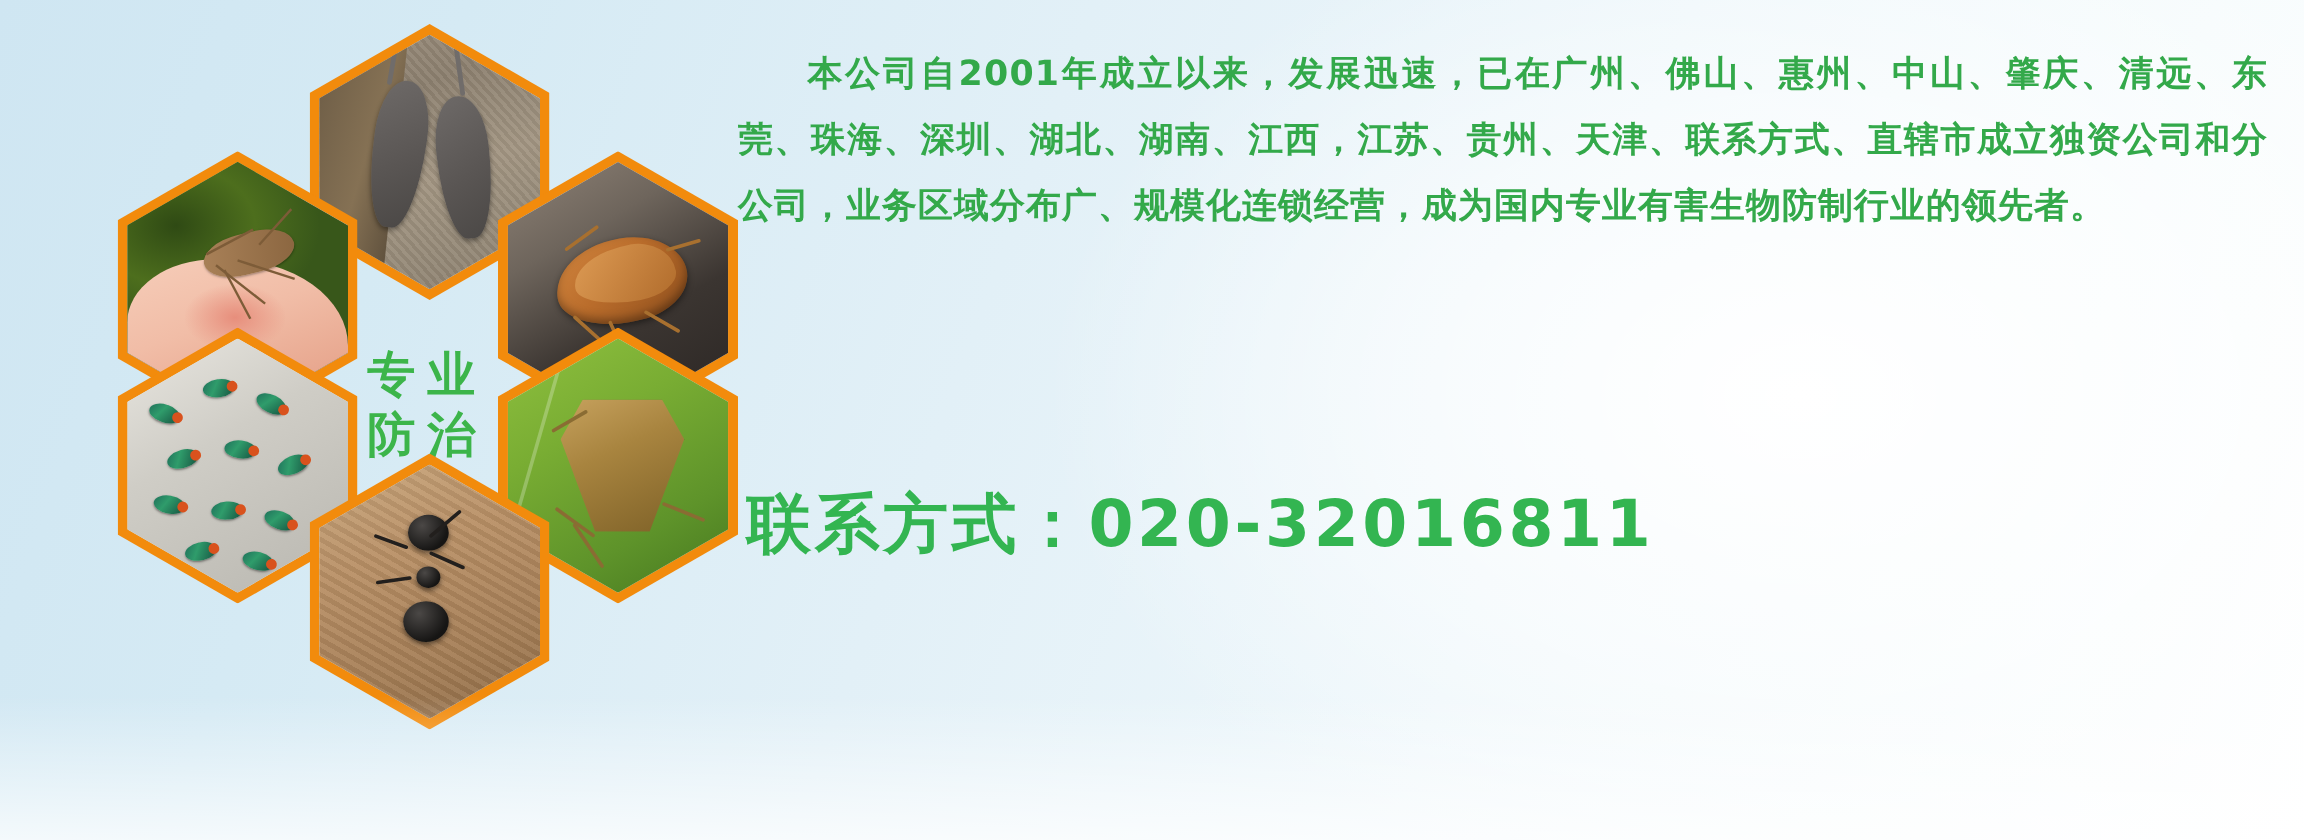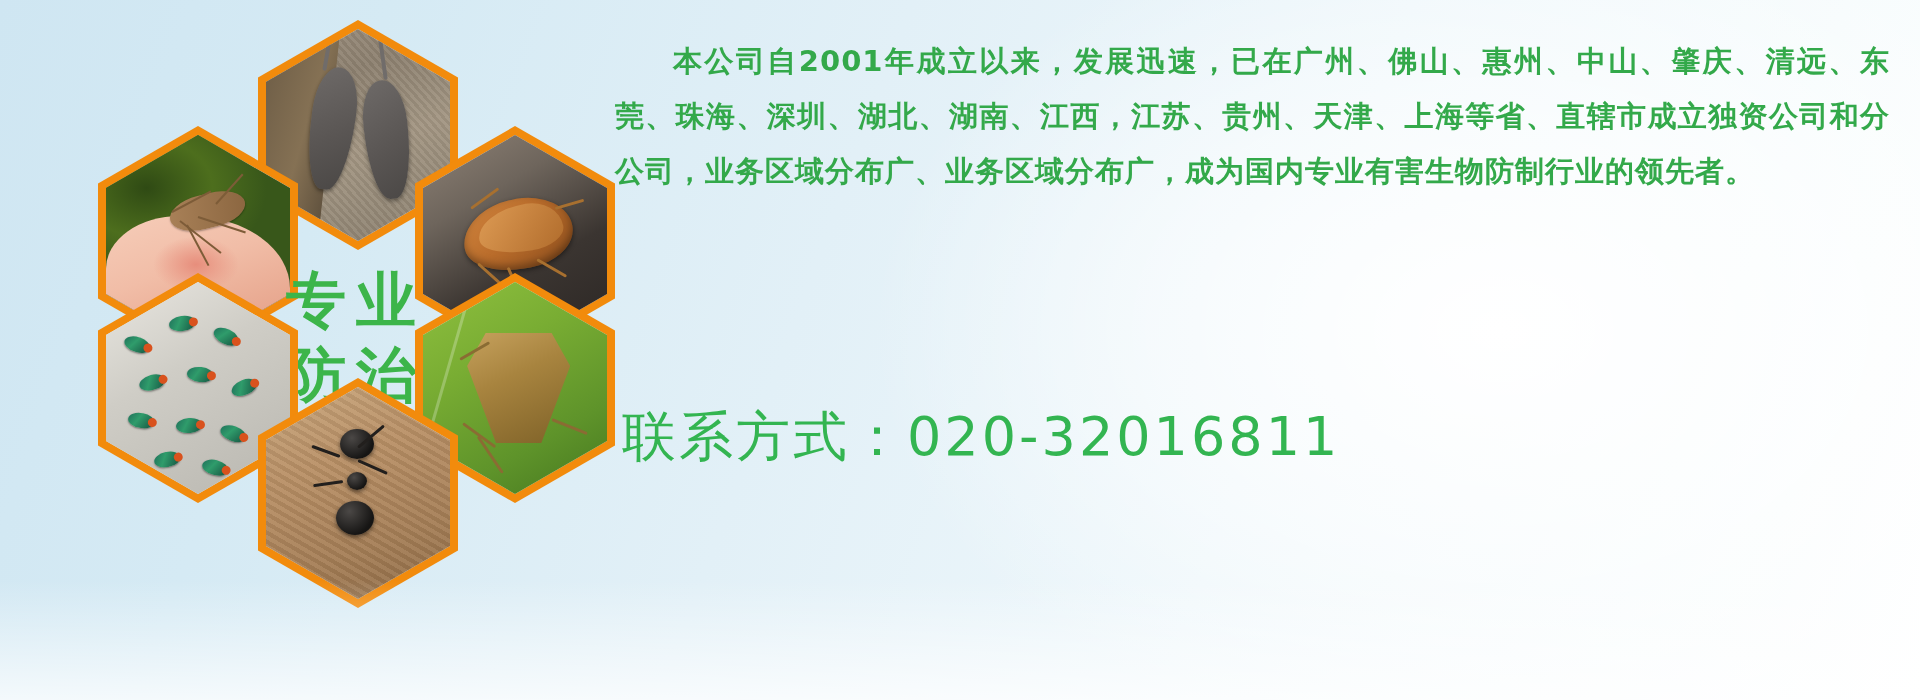--- a/index.html
+++ b/index.html
@@ -36,21 +36,21 @@
     background:#dfeef6;
   }
 
   .hex-center{
     position:absolute;width:186px;height:216px;
     clip-path:polygon(50% 0%,100% 25%,100% 75%,50% 100%,0% 75%,0% 25%);
     background:transparent;
     display:flex;flex-direction:column;align-items:center;justify-content:center;
   }
   .hex-center .cline{
-    color:#3cb54a;font-weight:bold;font-size:60px;letter-spacing:10px;
+    color:#3cb54a;font-weight:bold;font-size:40px;letter-spacing:10px;
     line-height:1.25;text-indent:10px;
     font-family:"DejaVu Sans","Liberation Sans",sans-serif;
   }
 
   
   .ph{position:absolute;inset:0;}
   
   .ph-mosquito{
     background:
       radial-gradient(ellipse 120px 90px at 22% 25%, #2f4a14 0%, #4d6e1d 55%, #38571a 100%),
@@ -117,21 +117,21 @@
   
   .copy{position:absolute;left:615px;top:34px;width:1275px;}
   .para{
     color:#33a94a;font-weight:bold;font-size:29px;line-height:55px;
     letter-spacing:1px;text-indent:58px;text-align:justify;
     font-family:"DejaVu Sans","Liberation Sans",sans-serif;
     white-space:pre-wrap;
   }
   .contact{position:absolute;left:622px;top:398px;width:1280px;}
   .contact .row{
-    color:#33b551;font-weight:normal;font-size:54px;line-height:78px;
+    color:#33b551;font-weight:bold;font-size:54px;line-height:78px;
     letter-spacing:3px;
     font-family:"DejaVu Sans","Liberation Sans",sans-serif;
   }
   .contact .row2{padding-left:278px;}
 </style>
 </head>
 <body>
 
 <div id="banner">
 
@@ -226,20 +226,20 @@
           <div class="leg" style="left:50%;top:34%;width:32px;transform:rotate(24deg);"></div>
           <div class="leg" style="left:40%;top:32%;width:30px;transform:rotate(-160deg);"></div>
           <div class="leg" style="left:42%;top:44%;width:30px;transform:rotate(172deg);"></div>
         </div>
       </div>
     </div>
 
   </div>
 
   <div class="copy">
-    <div class="para">本公司自2001年成立以来，发展迅速，已在广州、佛山、惠州、中山、肇庆、清远、东莞、珠海、深圳、湖北、湖南、江西，江苏、贵州、天津、上海等省、直辖市成立独资公司和分公司，业务区域分布广、业务区域分布广，成为国内专业有害生物防制行业的领先者。</div>
+    <div class="para">本公司自2001年成立以来，发展迅速，已在广州、佛山、惠州、中山、肇庆、清远、东莞、珠海、深圳、湖北、湖南、江西，江苏、贵州、天津、联系方式、直辖市成立独资公司和分公司，业务区域分布广、规模化连锁经营，成为国内专业有害生物防制行业的领先者。</div>
   </div>
 
   <div class="contact">
     <div class="row">联系方式：020-32016811</div>
   </div>
 
 </div>
 
 </body></html>

